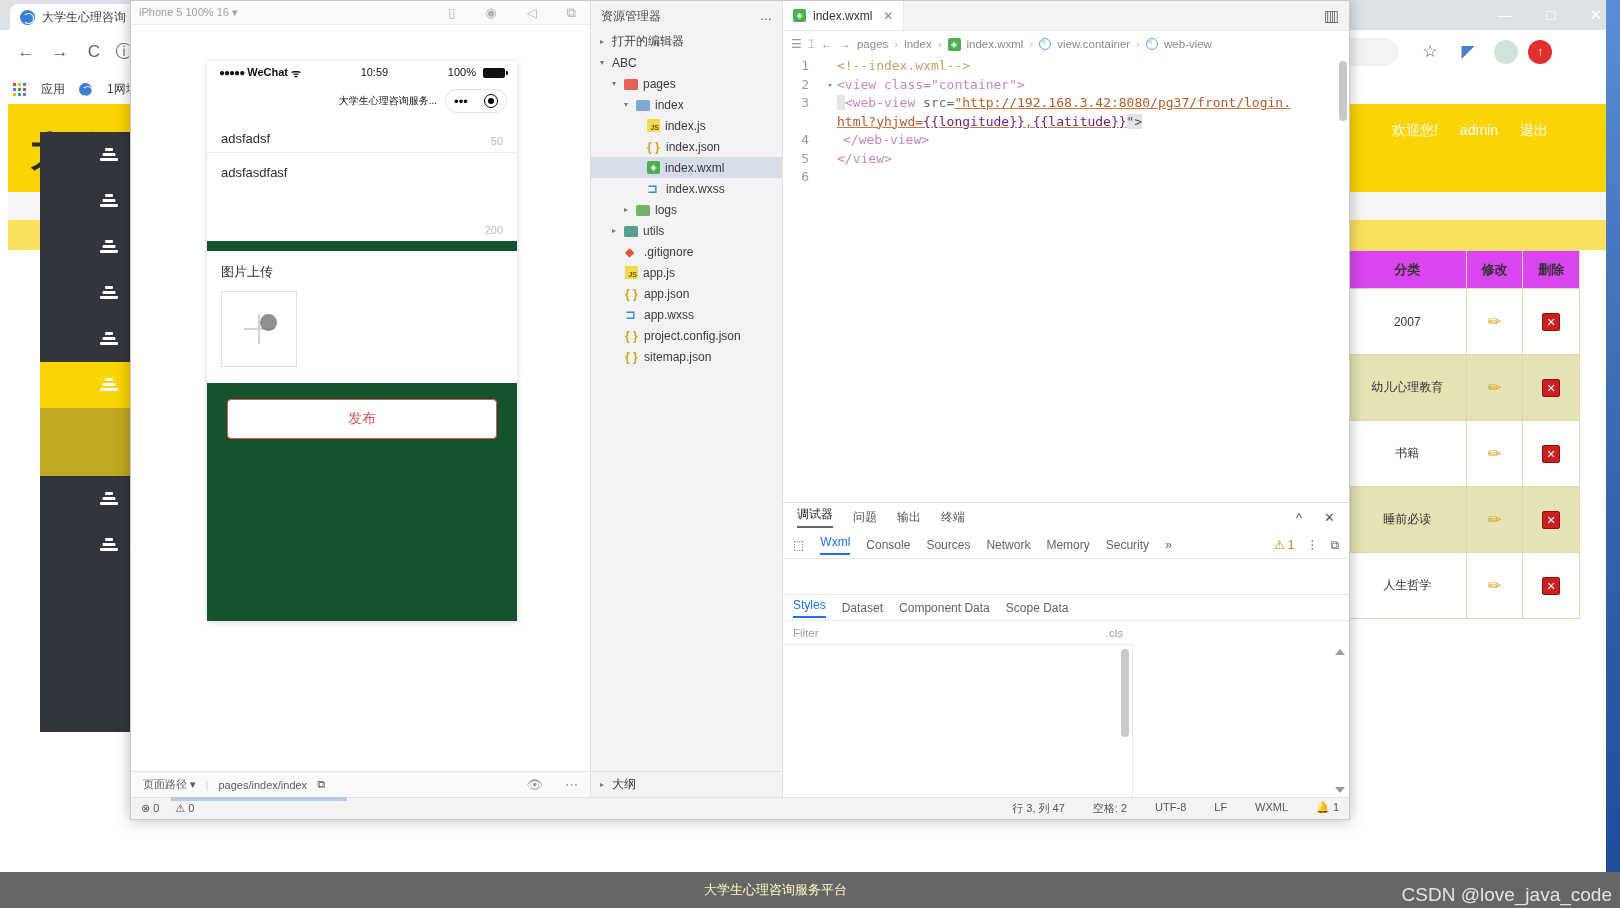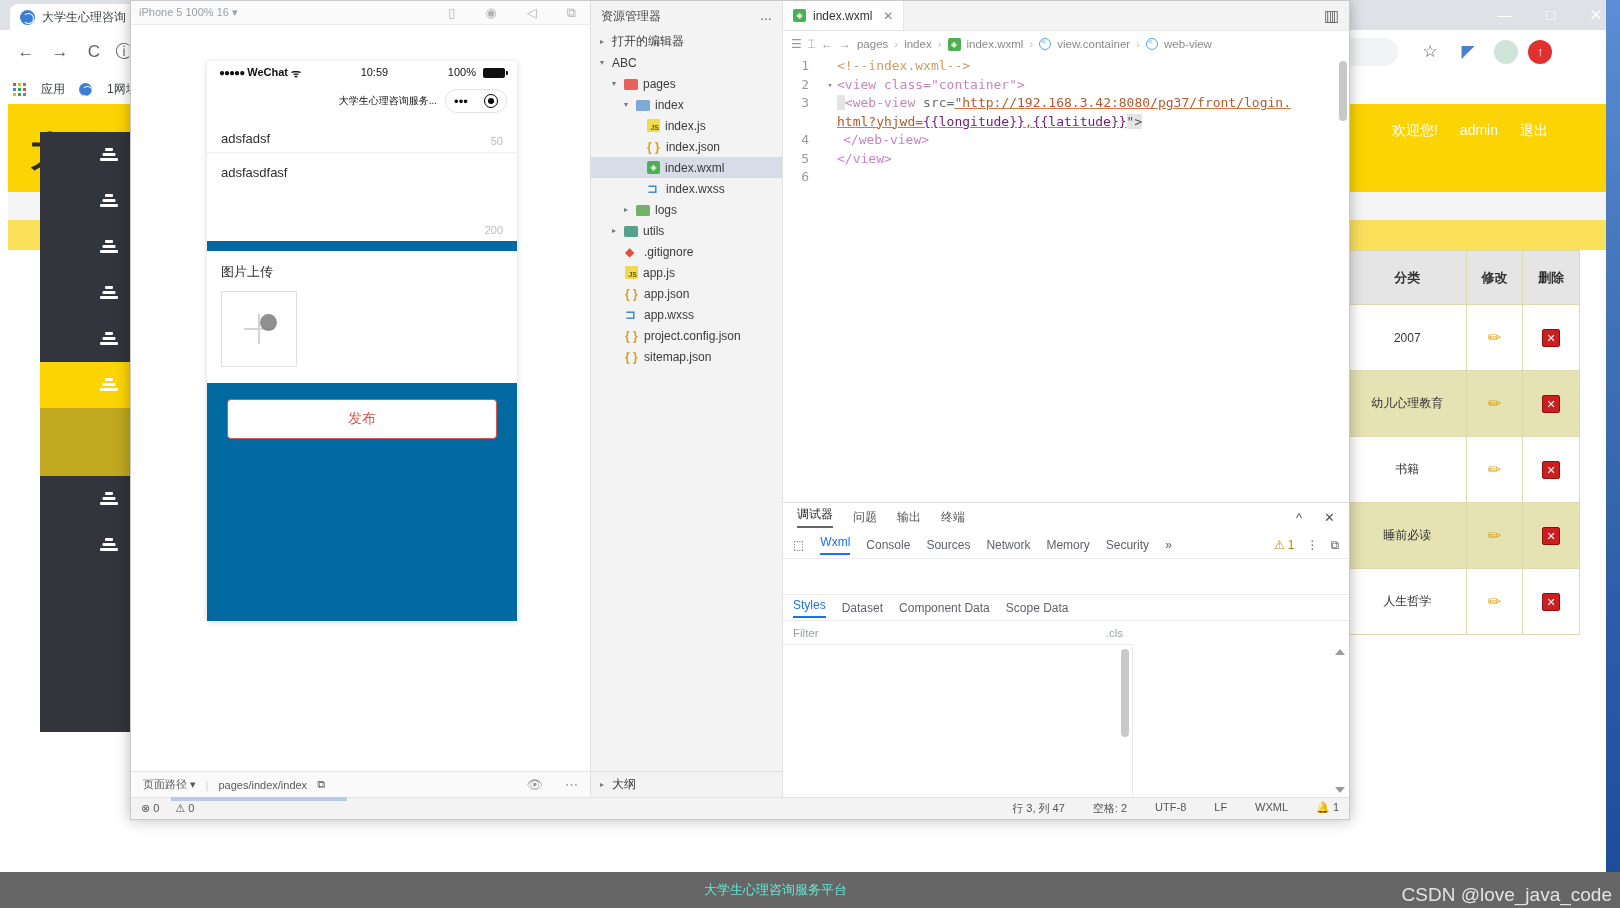--- a/index.html
+++ b/index.html
@@ -124,21 +124,21 @@
 
   
   .tbl {
     position: absolute; right: 40px; top: 146px; width: 232px;
     border-collapse: collapse; font-size: 12px; color: #333;
   }
   .tbl th, .tbl td {
     border: 1px solid #ded9b0; text-align: center; padding: 0;
     vertical-align: middle;
   }
-  .tbl th { height: 54px; background: #e5e5e5; font-weight: bold; font-size: 13px; }
+  .tbl th { height: 38px; background: #d946ef; font-weight: bold; font-size: 13px; }
   .tbl td { height: 66px; background: #ffffff; }
   .tbl tr.alt td { background: #e5e2b4; }
   .col-cat { width: 112px; }
   .col-act { width: 54px; }
   .pencil { font-size: 16px; color: #d9a520; }
   .delbtn {
     display: inline-block; width: 18px; height: 18px; line-height: 17px;
     background: #cc1f1f; color: #fff; font-size: 11px; border-radius: 2px;
     border: 1px solid #8e1111;
   }
@@ -202,21 +202,21 @@
   .ph-navbar {
     height: 40px; background: #fafafa; display: flex; align-items: center;
     justify-content: center; position: relative; border-bottom: 1px solid #ededed;
   }
   .ph-back {
     position: absolute; left: 14px; top: 9px; width: 10px; height: 10px;
     border-left: 1.6px solid #8a8a8a; border-bottom: 1.6px solid #8a8a8a;
     transform: rotate(45deg);
   }
   .ph-navtitle { font-size: 15px; color: #2b2b2b; }
-  .ph-scroll { flex: 1; background: #0369a1; overflow: hidden; }
+  .ph-scroll { flex: 1; background: #14532d; overflow: hidden; }
   .card { background: #ffffff; margin-bottom: 10px; }
   .fld {
     padding: 12px 14px 6px 14px; border-bottom: 1px solid #efefef;
     position: relative;
   }
   .fld.tall { min-height: 88px; }
   .fld:last-child { border-bottom: none; }
   .fld-val { font-size: 13px; color: #2d2d2d; }
   .fld-count {
     position: absolute; right: 14px; bottom: 5px; font-size: 11px; color: #bdbdbd;
@@ -398,21 +398,21 @@
   }
   .dt-status .right { margin-left: auto; display: flex; gap: 28px; }
 
   
   .taskbar {
     position: absolute; left: 0; bottom: 0; width: 1620px; height: 36px;
     background: #666666;
   }
   .tb-title {
     position: absolute; left: 704px; top: 9px;
-    font-size: 13px; color: #5eead4; white-space: nowrap;
+    font-size: 13px; color: #fef9c3; white-space: nowrap;
   }
   .watermark {
     position: absolute; right: 8px; bottom: 2px;
     font-size: 19px; color: #e3e3e3; white-space: nowrap;
   }
   .blue-edge {
     position: absolute; right: 0; top: 0; width: 14px; height: 872px;
     background: linear-gradient(180deg,#5b8ed6 0%, #3f6fb5 40%, #1d4c9a 100%);
   }
   .win-btns {

